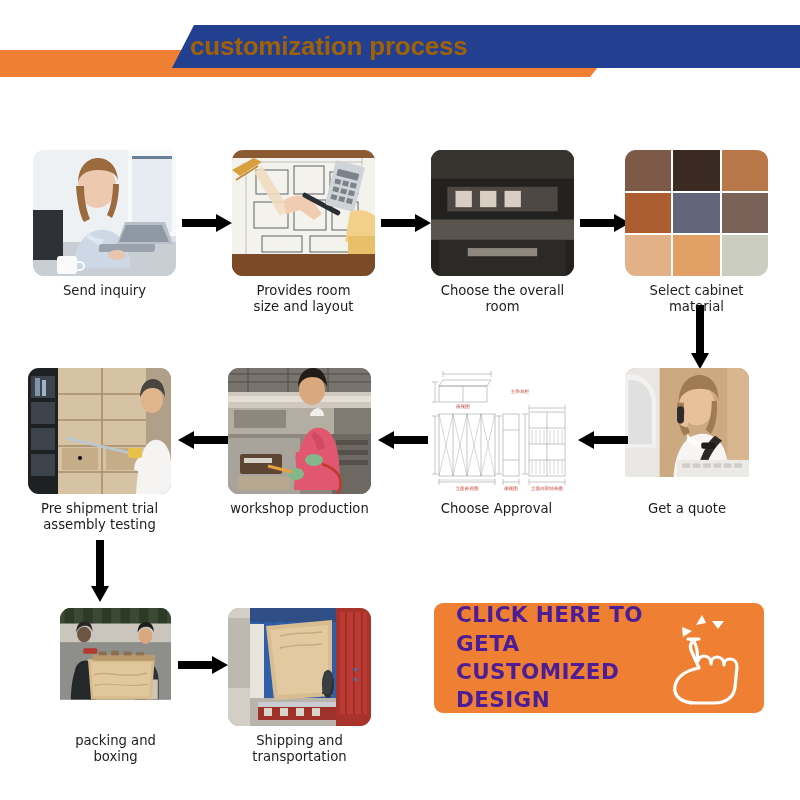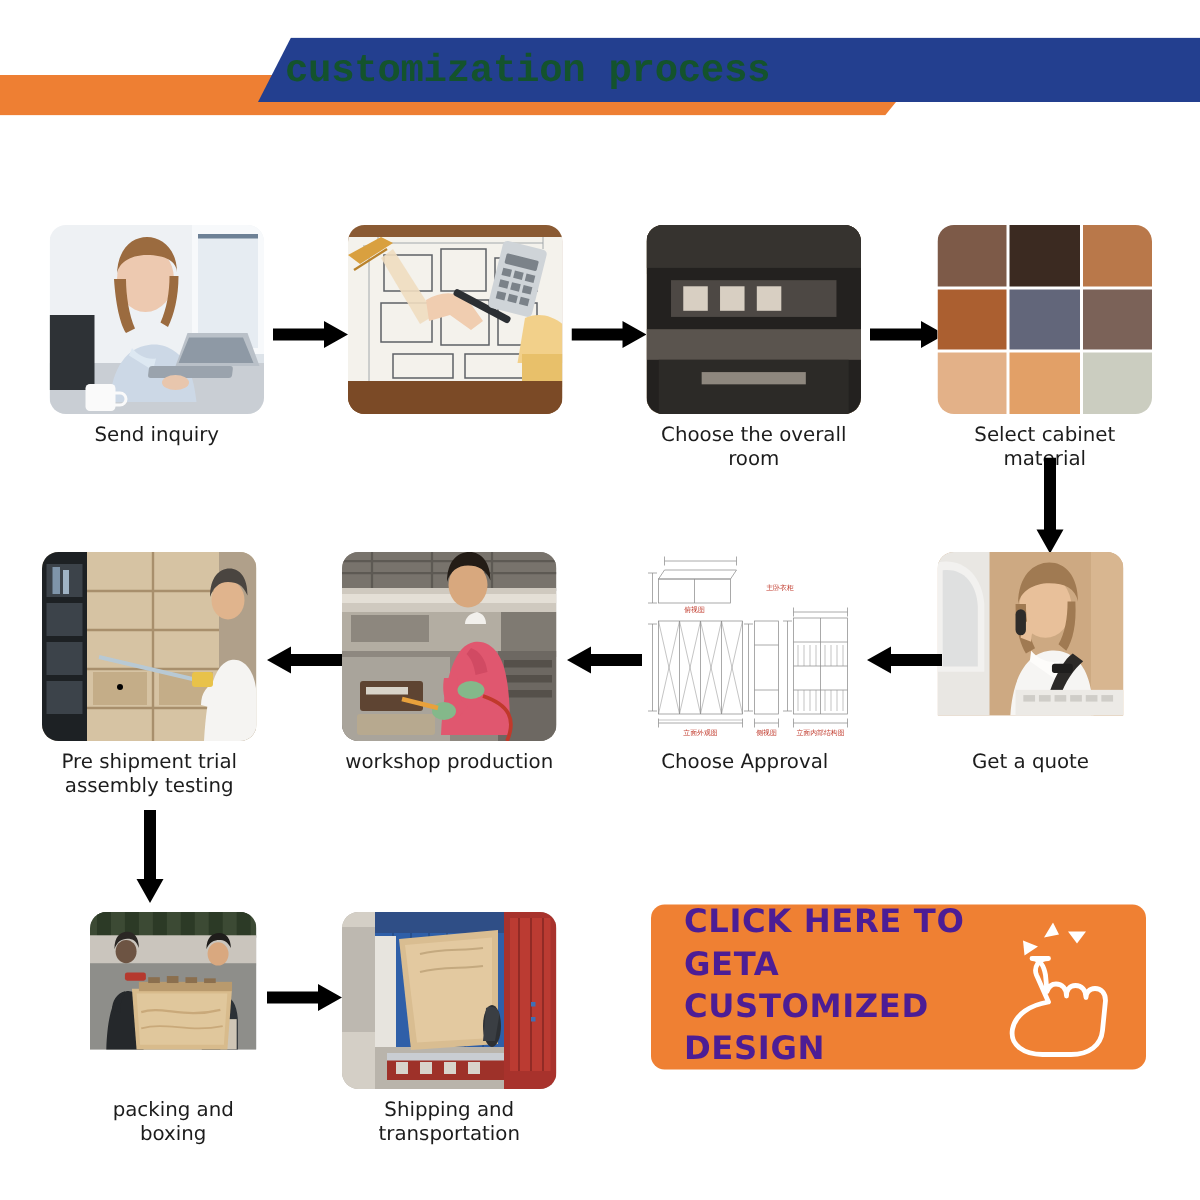--- a/index.html
+++ b/index.html
@@ -22,23 +22,23 @@
     clip-path: polygon(0 0, 612px 0, 590px 27px, 0 27px);
   }
   .banner-blue {
     position: absolute; left: 172px; top: 25px; width: 628px; height: 43px;
     background: #233f8f;
     clip-path: polygon(22px 0, 628px 0, 628px 43px, 0 43px);
   }
   .banner-title {
     position: absolute; left: 190px; top: 25px; height: 43px;
     display: flex; align-items: center;
-    color: #14532d;
+    color: #a16207;
     font-size: 26px; font-weight: bold; letter-spacing: -0.2px;
-    font-family: Liberation Mono, monospace;
+    font-family: Liberation Sans, sans-serif;
     white-space: nowrap;
   }
 
   
   .step { position: absolute; }
   .thumb {
     border-radius: 11px;
     overflow: hidden;
     position: relative;
     background: #ffffff;
@@ -165,20 +165,22 @@
             <rect x="124" y="36" width="6" height="5"></rect>
           <rect x="108" y="44" width="6" height="5"></rect>
             <rect x="116" y="44" width="6" height="5"></rect>
             <rect x="124" y="44" width="6" height="5"></rect>
         </g>
         <path d="M118 62c8-4 18-2 25 4v26h-30z" fill="#f2d08a"></path>
         <path d="M116 86h27v22h-27z" fill="#e8c06a"></path>
         <rect x="0" y="104" width="143" height="22" fill="#7b4a26"></rect>
       </svg>
     </div>
+    <div class="caption">Provides room
+size and layout</div>
   </div>
 
   <div class="arrow" style="left:381px; top:213px;">
     <svg width="50" height="20" viewBox="0 0 50 20">
         <path d="M0 6h34V1l16 9-16 9v-5H0z" fill="#000"></path>
       </svg>
   </div>
 
   <div class="step" style="left:431px; top:150px; width:143px;">
     <div class="thumb" style="height:126px;">

